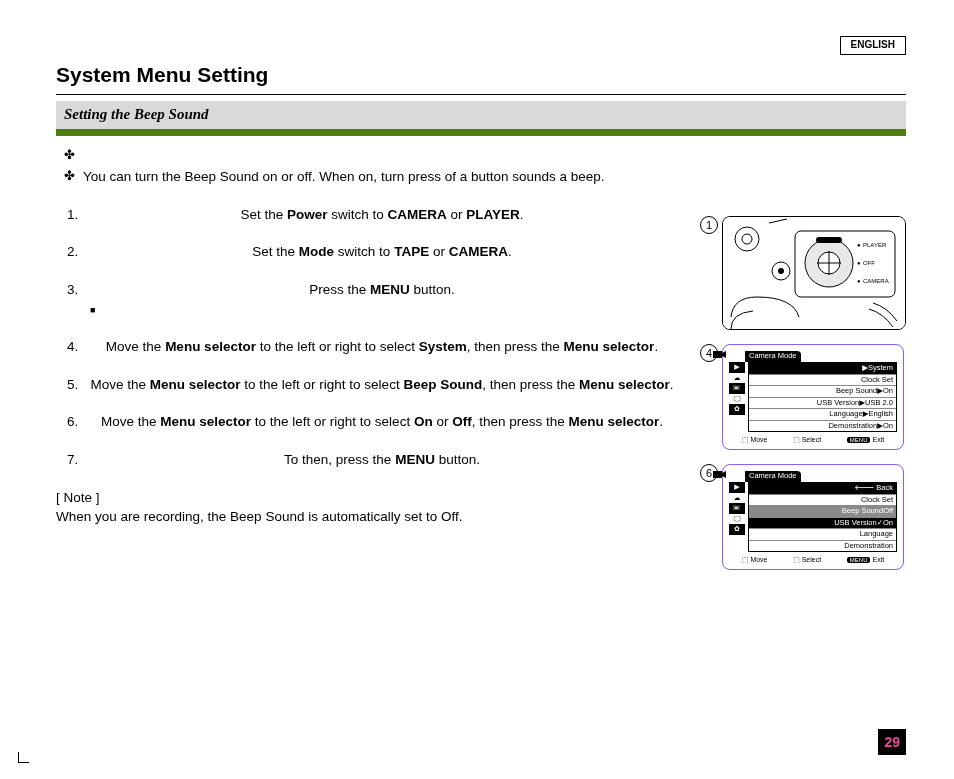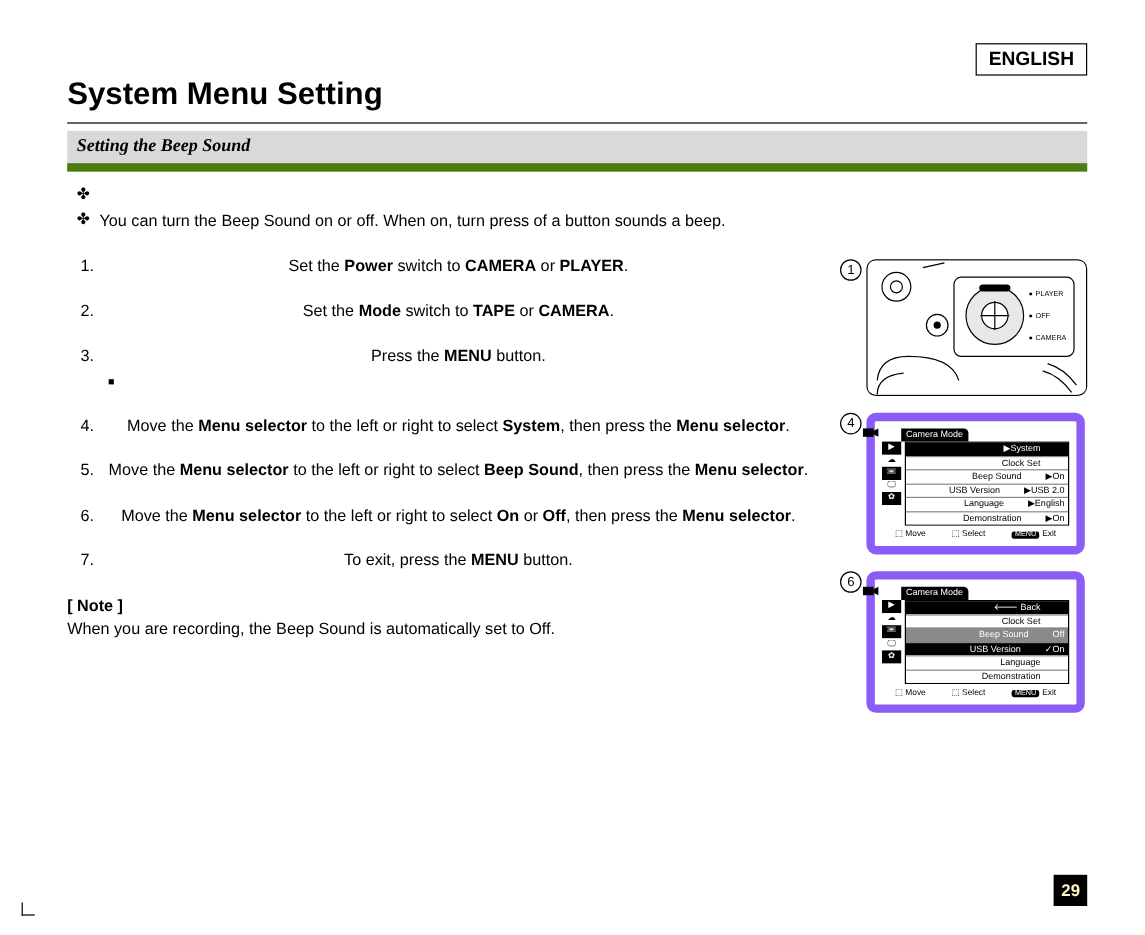--- a/index.html
+++ b/index.html
@@ -14,24 +14,24 @@
     position: relative;
     line-height: 1.45;
   }
   .lang-tag {
     position: absolute;
     top: 36px;
     right: 48px;
     border: 1.5px solid #000;
     padding: 1px 10px;
     font-weight: bold;
-    font-size: 16px;
+    font-size: 10px;
   }
   h1 {
-    font-size: 26px;
+    font-size: 21px;
     margin: 20px 0 4px 0;
     font-weight: bold;
   }
   .title-rule { border: 0; border-top: 1.5px solid #000; margin: 0 0 2px 0; }
   .subhead {
     background: #d9d9d9;
     font-style: italic;
     font-family: Georgia, 'Times New Roman', serif;
     font-weight: bold;
     font-size: 15px;
@@ -39,21 +39,21 @@
     margin: 6px 0 10px 0;
     border-bottom: 7px solid #4d7c0f;
   }
   .bullets { margin: 0 0 18px 8px; }
   .bullets .row { display: flex; gap: 8px; margin-bottom: 2px; }
   .bullets .sym { font-size: 13px; flex: 0 0 auto; }
   ol.steps { margin: 0 0 0 8px; padding-left: 18px; max-width: 600px; text-align: center; }
   ol.steps > li { margin-bottom: 18px; }
   .sub-sq { display: flex; gap: 8px; margin-top: 2px; margin-left: 8px; }
   .sub-sq .sq { font-size: 9px; line-height: 18px; }
-  .note-h { font-weight: bold; margin-top: 12px; }
+  .note-h { font-weight: normal; margin-top: 12px; }
   .note-t {}
 
   
   .figs { position: absolute; right: 48px; top: 216px; width: 184px; }
   .fig { position: relative; margin-bottom: 14px; }
   .circ-num {
     position: absolute;
     left: -22px; top: 0;
     width: 16px; height: 16px;
     border: 1px solid #000; border-radius: 50%;
@@ -62,21 +62,21 @@
   }
   .dial-box {
     width: 182px; height: 112px;
     border: 1px solid #000; border-radius: 8px;
     position: relative;
     background: #fff;
     overflow: hidden;
   }
   .dial-box svg { width: 100%; height: 100%; }
   .menu-box {
-    width: 182px; border: 7px solid #8b5cf6; border-radius: 8px;
+    width: 182px; border: 1px solid #8b5cf6; border-radius: 8px;
     padding: 6px 6px 4px 6px;
     box-sizing: border-box;
     font-size: 7.5px;
   }
   .mb-body { display: flex; gap: 3px; }
   .mb-icons { width: 16px; display: flex; flex-direction: column; gap: 0; }
   .mb-icons .ic {
     height: 10.5px; background: #000;
     display: flex; align-items: center; justify-content: center;
     color: #fff; font-size: 7px;
@@ -85,38 +85,38 @@
   .mb-list { flex: 1; border: 1px solid #000; }
   .mb-row {
     display: flex; justify-content: flex-end;
     padding: 0 3px; line-height: 10.5px; height: 10.5px;
     border-top: 0.5px solid #888;
     background: #fff; color: #000;
   }
   .mb-row.first { border-top: 0; }
   .mb-row.dark { background: #000; color: #fff; }
   .mb-row.gray { background: #8a8a8a; color: #fff; }
-  .mb-row .val { white-space: nowrap; padding-left: 20px; }
+  .mb-row .val { white-space: nowrap; }
   .mb-mode {
     font-size: 7.5px; line-height: 10px; height: 11px;
     background: #000; color: #fff;
     display: inline-block;
     padding: 0 4px;
     border-top-right-radius: 4px;
     margin-left: 16px;
   }
   .mb-foot { display: flex; justify-content: space-around; font-size: 7px; margin-top: 3px; align-items: center; }
   .mb-foot .chip { background: #000; color: #fff; border-radius: 2px; padding: 0 3px; font-size: 6px; margin-right: 2px; }
 
   .cam-ic { position: absolute; margin-left: -16px; margin-top: -2px; }
 
   .page-num {
     position: absolute;
     right: 48px; bottom: 24px;
-    background: #000; color: #fef9c3;
+    background: #000; color: #ec4899;
     font-weight: bold; font-size: 14px;
     padding: 3px 6px;
   }
   .tick-bl {
     position: absolute;
     left: 18px; bottom: 16px;
     width: 10px; height: 10px;
     border-left: 1px solid #000;
     border-bottom: 1px solid #000;
   }
@@ -151,21 +151,21 @@
         <span class="sq">■</span>
       </div>
   </li>
 
   <li><span>Move the </span><span class="bold">Menu selector</span><span> to the left or right to select </span><span class="bold">System</span><span>, then press the </span><span class="bold">Menu selector</span><span>.</span></li>
 
   <li><span>Move the </span><span class="bold">Menu selector</span><span> to the left or right to select </span><span class="bold">Beep Sound</span><span>, then press the </span><span class="bold">Menu selector</span><span>.</span></li>
 
   <li><span>Move the </span><span class="bold">Menu selector</span><span> to the left or right to select </span><span class="bold">On</span><span> or </span><span class="bold">Off</span><span>, then press the </span><span class="bold">Menu selector</span><span>.</span></li>
 
-  <li><span>To exit, press the </span><span class="bold">MENU</span><span> button.</span></li>
+  <li><span>To then, press the </span><span class="bold">MENU</span><span> button.</span></li>
 </ol>
 
 <div class="note-h">[ Note ]</div>
 <div class="note-t">When you are recording, the Beep Sound is automatically set to Off.</div>
 
 <div class="figs">
 
   <div class="fig">
     <div class="circ-num">1</div>
     <div class="dial-box">

